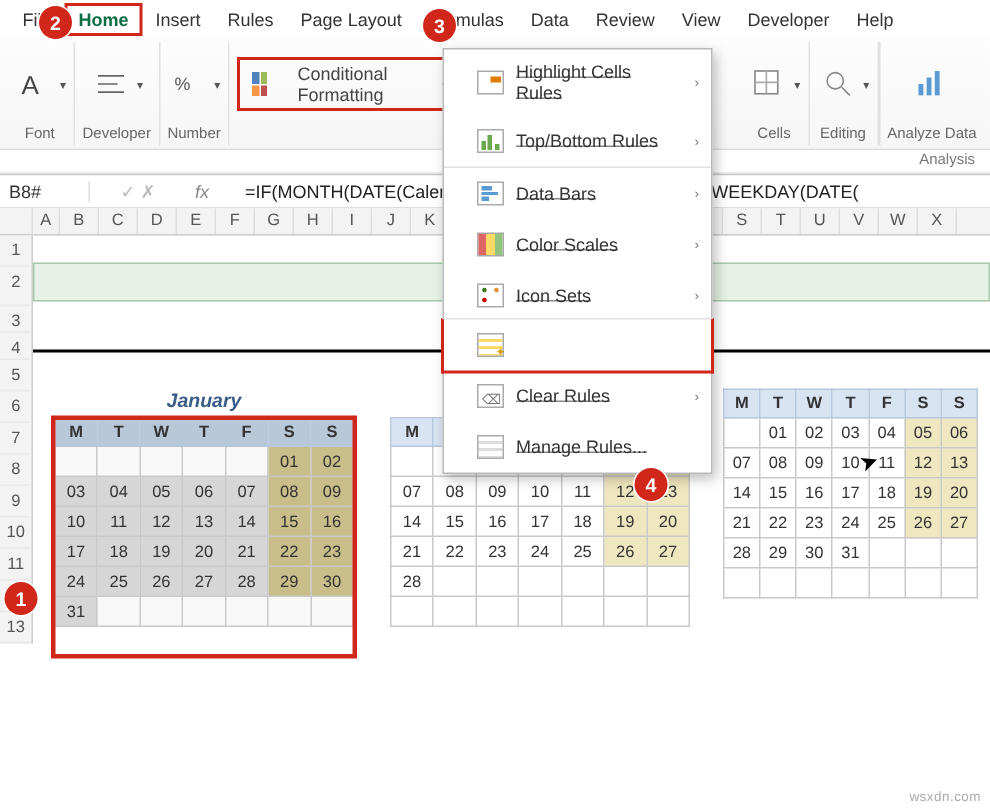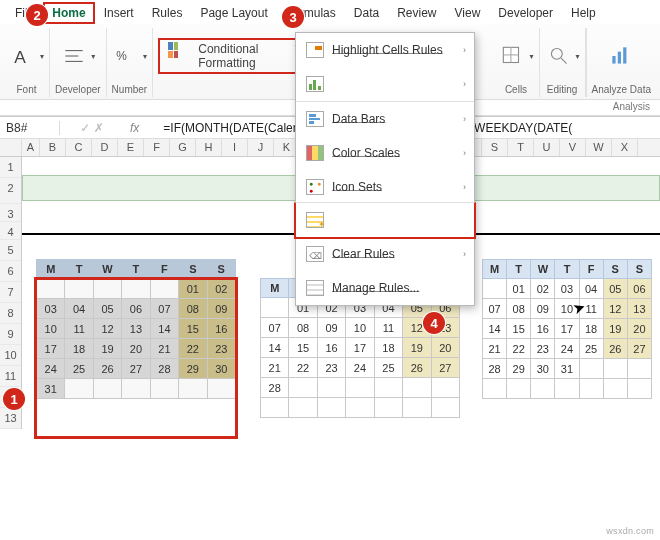--- a/index.html
+++ b/index.html
@@ -13,21 +13,21 @@
   
   .ribbon-groups { display: flex; gap: 0; padding: 4px 4px 2px 4px; align-items: stretch; border-bottom: 1px solid #ddd; background: linear-gradient(#fdfdfd,#f6f6f6); height: 76px; }
   .rgroup { border-right: 1px solid #e2e2e2; padding: 2px 5px; display: flex; flex-direction: column; align-items: center; justify-content: space-between; font-size: 11px; color: #444; }
   .rgroup .rg-body { display: flex; align-items: center; gap: 3px; flex: 1; }
   .rgroup .rg-label { font-size: 10px; color: #666; padding-top: 2px; }
   .big-icon { width: 28px; height: 28px; display: flex; align-items: center; justify-content: center; }
   .mini-stack { display: flex; flex-direction: column; gap: 2px; }
   .mini-ic { width: 14px; height: 12px; border: 1px solid #bbb; background: #fff; }
   .caret { font-size: 8px; color: #555; }
   
-  .cf-outline { border: 2px solid #d1261a; display: flex; gap: 20px; padding: 2px 8px; font-size: 12px; }
+  .cf-outline { border: 2px solid #d1261a; display: flex; align-items: center; gap: 20px; padding: 2px 8px; font-size: 12px; }
   .cf-grid { width: 16px; height: 16px; display: grid; grid-template: repeat(2,1fr)/repeat(2,1fr); gap: 1px; }
   .cf-grid span:nth-child(1){background:#4f81bd}.cf-grid span:nth-child(2){background:#9bbb59}.cf-grid span:nth-child(3){background:#f79646}.cf-grid span:nth-child(4){background:#c0504d}
   
   .name-bar { display: flex; align-items: center; border-bottom: 1px solid #ddd; height: 22px; font-size: 12px; background: #fff; gap: 14px; }
   .name-box { width: 60px; border-right: 1px solid #ddd; padding: 0 6px; }
   .fx-label { padding: 0 6px; color: #888; font-style: italic; }
   .formula-box { flex: 1; padding: 0 4px; color: #222; white-space: nowrap; overflow: hidden; }
   
   .sheet { position: relative; }
   .col-headers { display: flex; background: #f3f3f3; border-bottom: 1px solid #ccc; height: 18px; font-size: 11px; color: #555; }
@@ -49,21 +49,21 @@
   .calendar td { font-size: 11px; text-align: center; padding: 3px 0; border: 1px solid #c9c9c9; height: 20px; }
   .sel .calendar th { background: #b9c8d9; }
   .sel .calendar td { background: #d6d6d6; }
   .sel .calendar td.wk { background: #c9bd89; }
   .calendar td.wk { background: #efe7bf; }
   .calendar td.empty { background: transparent; }
   .sel .calendar td.empty { background: #f8f8f8; }
   .sel-border { position: absolute; border: 3px solid #d1261a; pointer-events: none; }
   
   .cf-menu { position: absolute; top: 32px; left: 295px; width: 180px; background: #fff; border: 1px solid #b8b8b8; box-shadow: 2px 3px 8px rgba(0,0,0,0.25); z-index: 50; font-size: 12px; }
-  .cf-item { display: flex; align-items: center; gap: 7px; padding: 8px 9px; cursor: pointer; position: relative; }
+  .cf-item { display: flex; align-items: center; gap: 7px; padding: 8px 21px; cursor: pointer; position: relative; }
   .cf-item.sep { border-top: 1px solid #e2e2e2; }
   .cf-item .lbl { text-decoration: underline; text-decoration-color: #888; text-underline-offset: -1px; text-decoration-skip-ink: none; flex: 1; }
   .cf-item .sub { position: absolute; right: 8px; color: #777; font-size: 9px; }
   .cf-ic { width: 20px; height: 18px; display: flex; align-items: center; justify-content: center; }
   .ic-hcr { background: linear-gradient(to right,#fff,#fff); border: 1px solid #aaa; width: 18px; height: 16px; position: relative; }
   .ic-hcr::after { content: ""; position: absolute; right: 1px; top: 3px; width: 7px; height: 4px; background: #e07c00; }
   .ic-tb { border: 1px solid #aaa; width: 18px; height: 16px; display: flex; align-items: flex-end; justify-content: space-around; padding: 1px; }
   .ic-tb span { width: 3px; background: #6aa84f; } .ic-tb span:nth-child(1){height:6px}.ic-tb span:nth-child(2){height:10px}.ic-tb span:nth-child(3){height:4px}
   .ic-db { border: 1px solid #aaa; width: 18px; height: 16px; display: flex; flex-direction: column; gap: 1px; padding: 2px; }
   .ic-db span { height: 3px; background: #5b9bd5; } .ic-db span:nth-child(1){width:60%}.ic-db span:nth-child(2){width:90%}.ic-db span:nth-child(3){width:40%}
@@ -251,20 +251,21 @@
         <div class="row-h">9</div>
         <div class="row-h">10</div>
         <div class="row-h">11</div>
         <div class="row-h">12</div>
         <div class="row-h">13</div>
       </div>
     <div class="content" id="content">
       <div class="title-band">Making Y</div>
       <div class="cont-hr"></div>
     <div class="month-card sel" style="left: 14px; top: 102px;">
+          <div class="month-title">January</div>
           <table class="calendar">
             <thead>
               <tr>
                 <th>M</th>
                 <th>T</th>
                 <th>W</th>
                 <th>T</th>
                 <th>F</th>
                 <th>S</th>
                 <th>S</th>
@@ -485,20 +486,21 @@
       <span class="sub">›</span>
     </div>
   <div class="cf-item">
       <div class="cf-ic">
         <div class="ic-tb">
           <span></span>
           <span></span>
           <span></span>
         </div>
       </div>
+      <span class="lbl">Top/Bottom Rules</span>
       <span class="sub">›</span>
     </div>
   <div class="cf-item sep">
       <div class="cf-ic">
         <div class="ic-db">
           <span></span>
           <span></span>
           <span></span>
         </div>
       </div>

